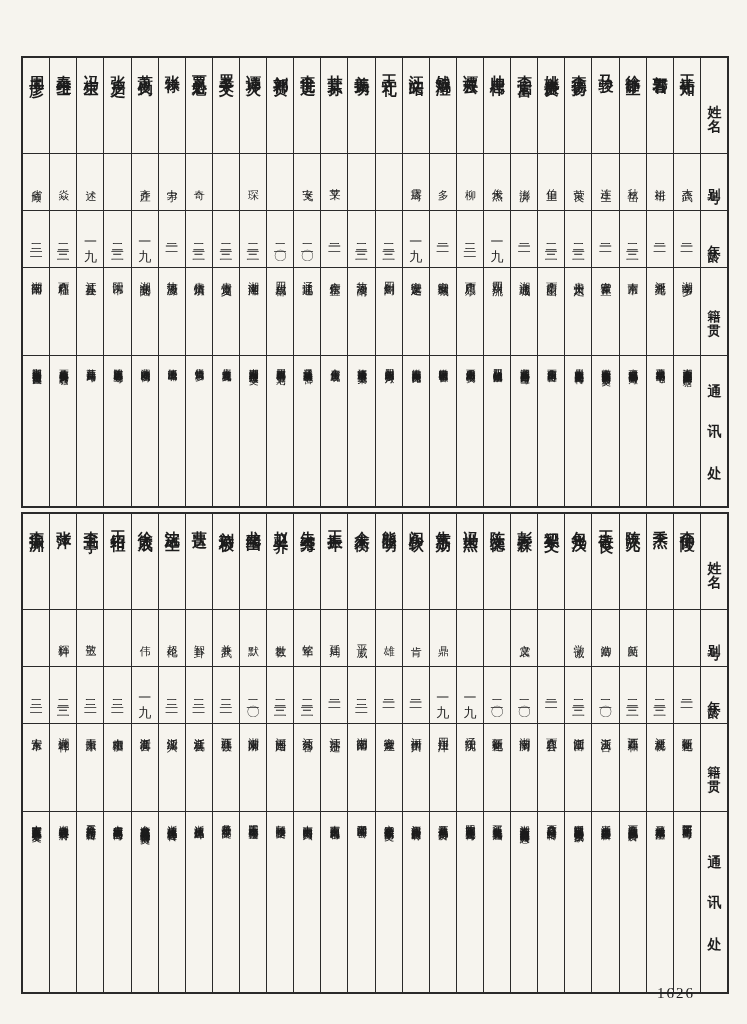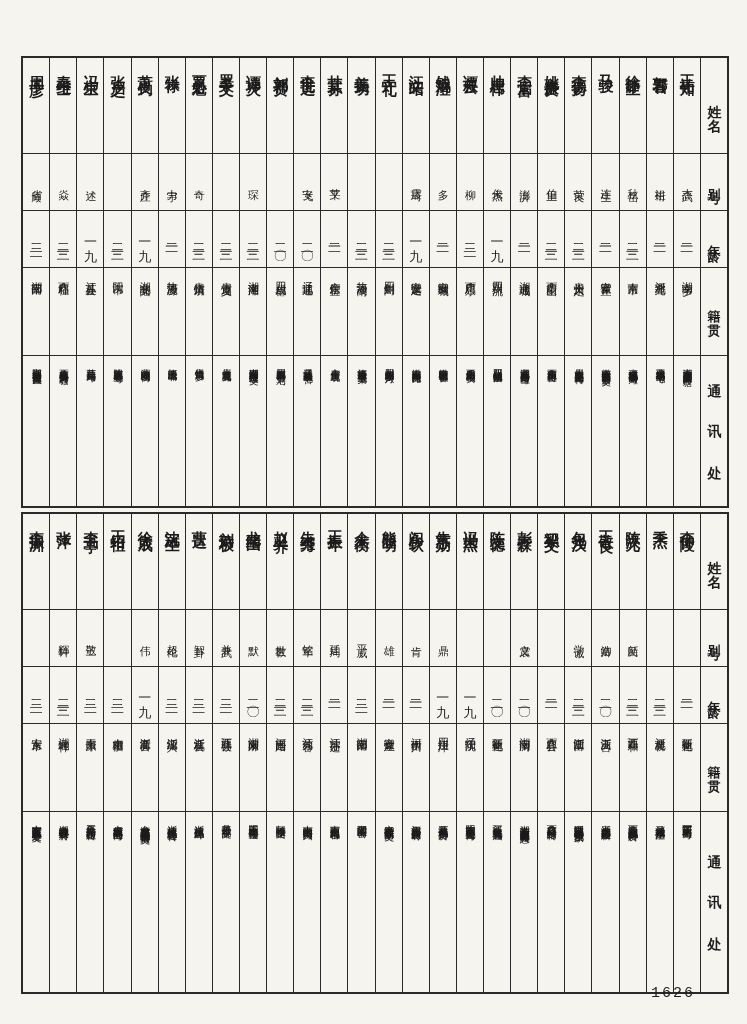--- a/index.html
+++ b/index.html
@@ -50,21 +50,21 @@
   .header-col .vtext{font-size:14px;font-weight:bold;}
   .header-col .r-name .vtext{letter-spacing:14px;}
   .header-col .r-alias .vtext{font-size:13px;letter-spacing:4px;}
   .header-col .r-age .vtext{font-size:13px;letter-spacing:4px;}
   .header-col .r-native .vtext{font-size:13px;letter-spacing:14px;}
   .header-col .r-addr{align-items:center;display:flex;}
   .header-col .r-addr .vtext{font-size:14px;letter-spacing:42px;}
   .page-number{
     position:absolute;right:52px;bottom:22px;
     font-size:15px;letter-spacing:2px;color:#1c1c1c;
-    font-family:Liberation Mono, monospace;
+    font-family:Liberation Serif, serif;
   }
 </style>
 </head>
 <body>
 
 <div class="page">
 
   <div class="block block-top">
     <div class="col header-col">
       <div class="cell r-name">

